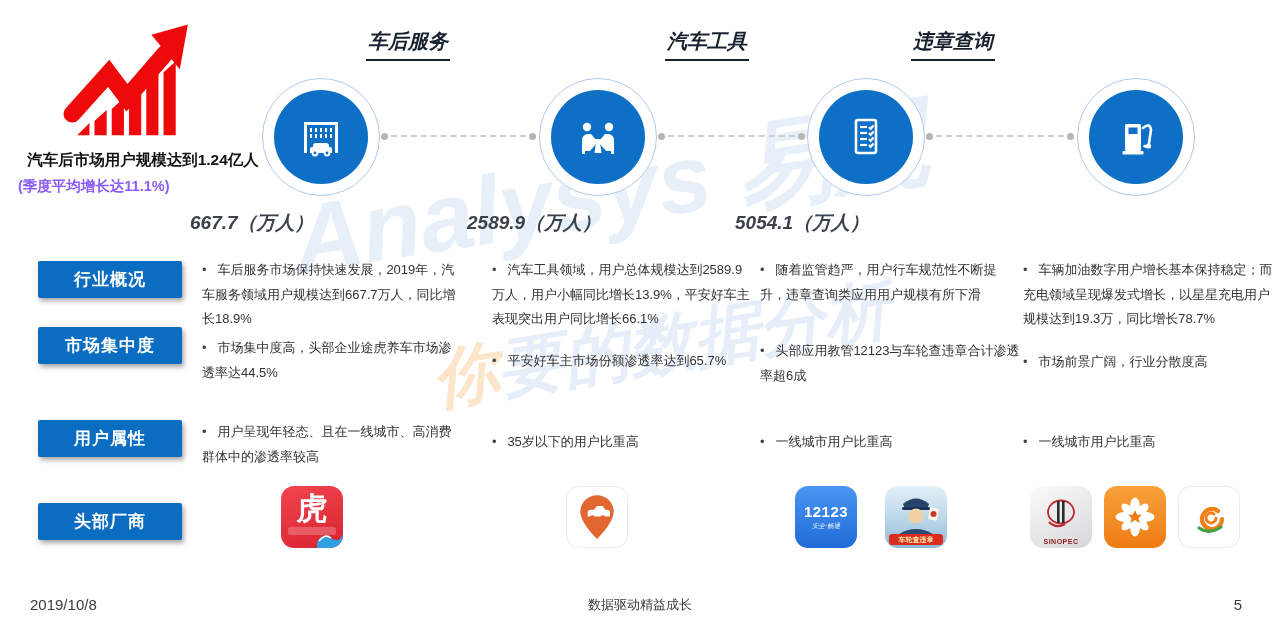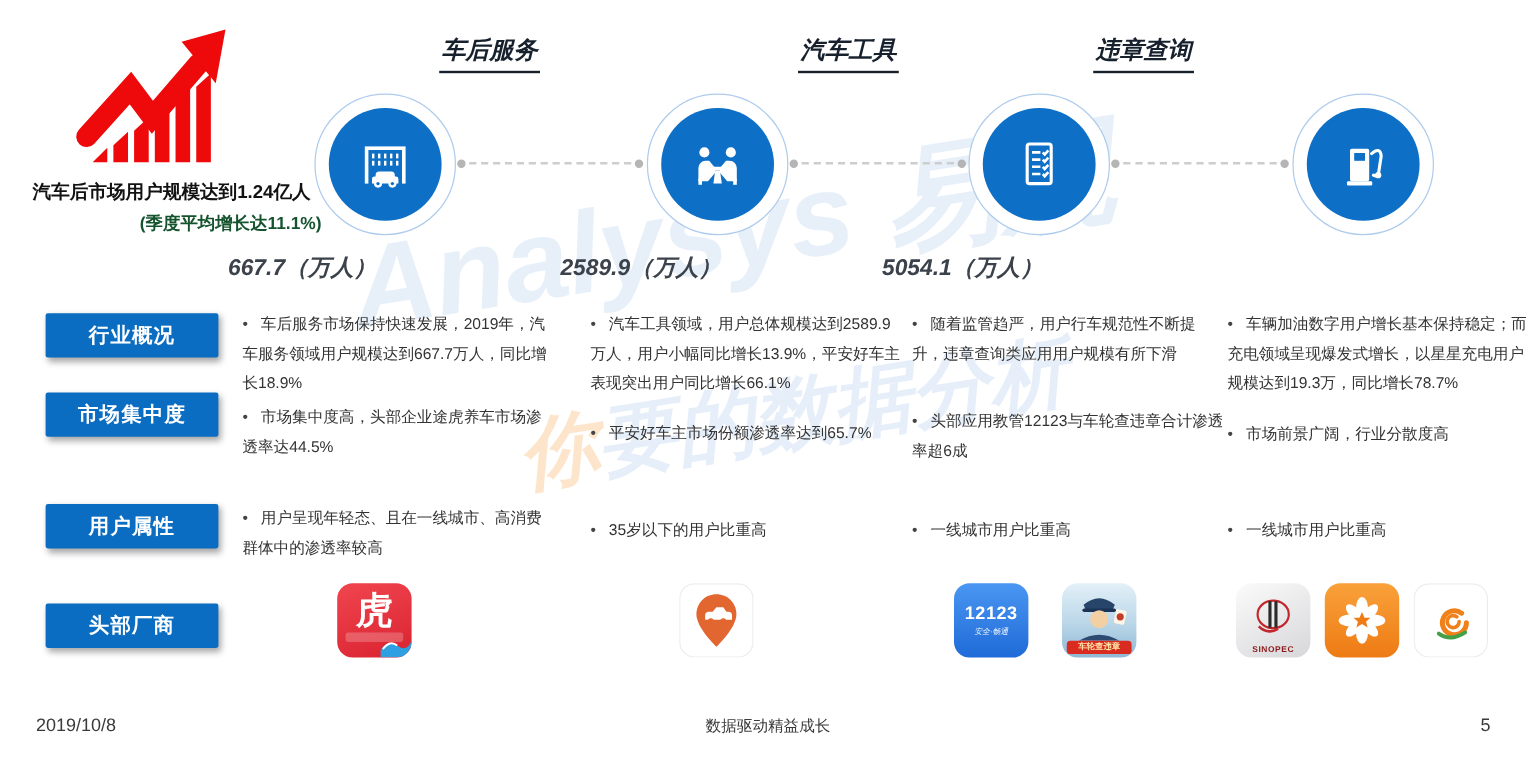--- a/index.html
+++ b/index.html
@@ -8,21 +8,21 @@
 
   
   .wm{position:absolute;white-space:nowrap;pointer-events:none;font-weight:bold;font-style:italic;z-index:0;}
   .wm-brand{left:290px;top:128px;font-size:96px;color:rgba(88,146,214,0.14);transform:rotate(-9deg);}
   .wm-tagline{left:430px;top:300px;font-size:66px;color:rgba(88,146,214,0.15);transform:rotate(-9deg);}
   .wm-tagline .first{color:rgba(244,160,70,0.28);}
 
   
   .growth-icon{position:absolute;left:62px;top:20px;width:132px;height:128px;}
   .intro-line1{position:absolute;left:18px;top:150px;width:250px;text-align:center;font-size:15.5px;font-weight:bold;color:#121212;}
-  .intro-line2{position:absolute;left:18px;top:177px;width:250px;text-align:right;font-size:14.5px;font-weight:bold;color:#14532d;}
+  .intro-line2{position:absolute;left:18px;top:177px;width:250px;text-align:left;font-size:14.5px;font-weight:bold;color:#8b5cf6;}
 
   
   .col-head{position:absolute;top:28px;width:260px;text-align:right;font-size:20px;font-weight:bold;font-style:italic;color:#17212e;z-index:2;}
   .col-head span{display:inline-block;border-bottom:2px solid #17212e;padding:0 2px 4px 2px;}
   .h-c1{left:190px}.h-c2{left:489px}.h-c3{left:735px}.h-c4{left:1005px}
 
   .circle{position:absolute;top:78px;width:116px;height:116px;border:1px solid #aecbec;border-radius:50%;
           display:flex;align-items:center;justify-content:center;background:#fff;z-index:2;}
   .circle .inner{width:94px;height:94px;border-radius:50%;background:#0d70c6;display:flex;align-items:center;justify-content:center;}
   .ci-c1{left:262px}.ci-c2{left:539px}.ci-c3{left:807px}.ci-c4{left:1077px}

